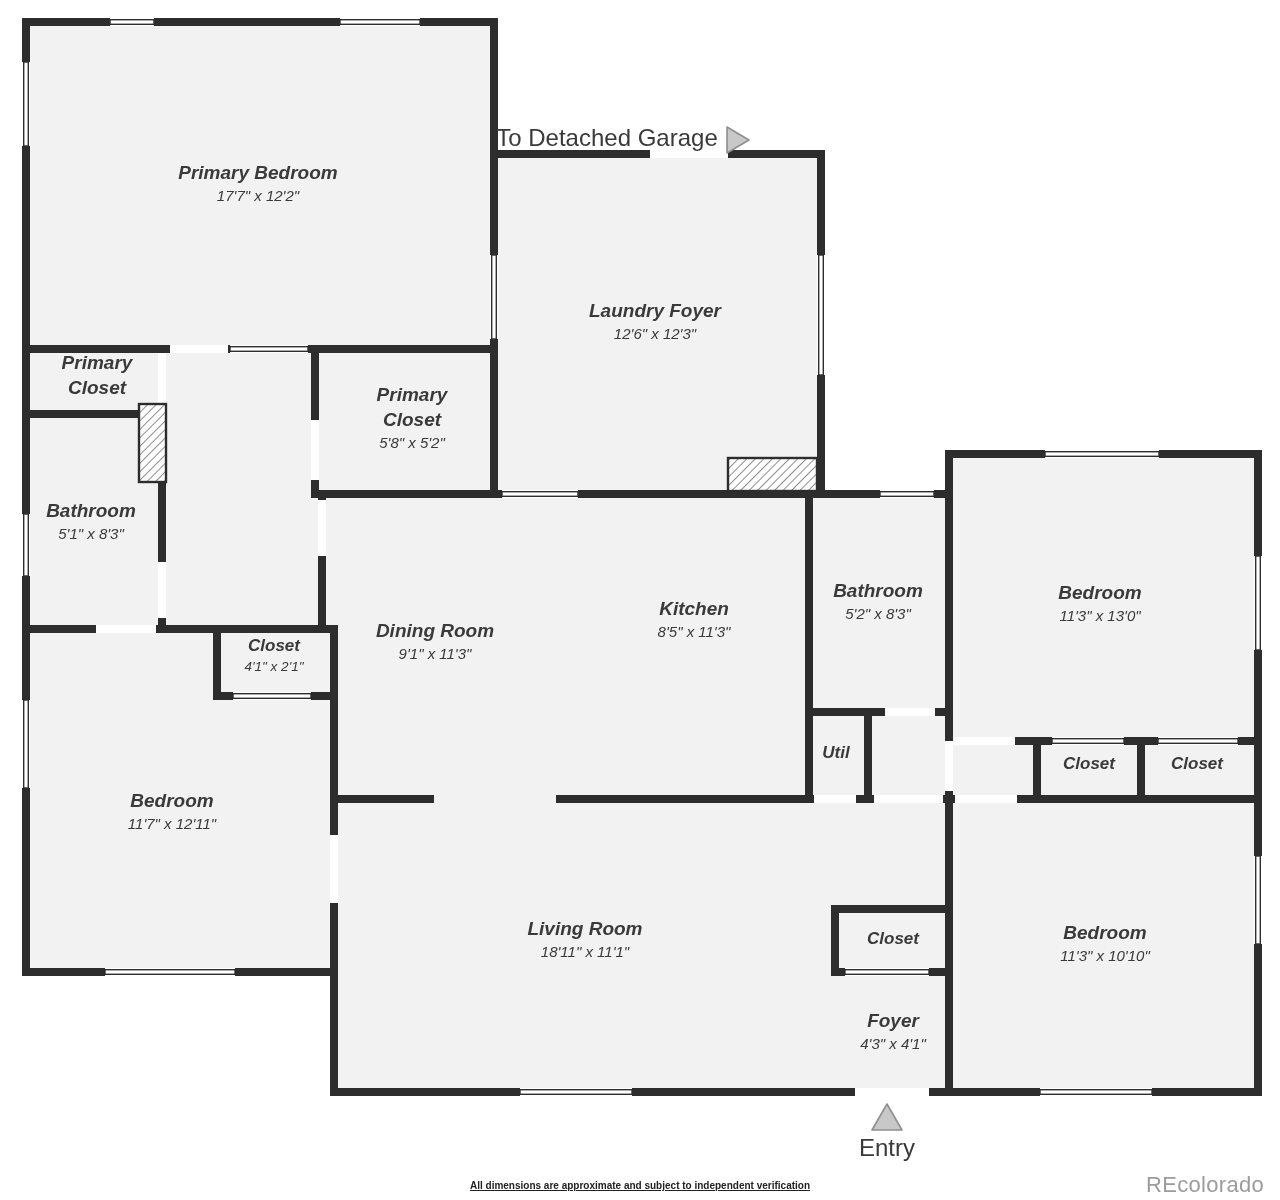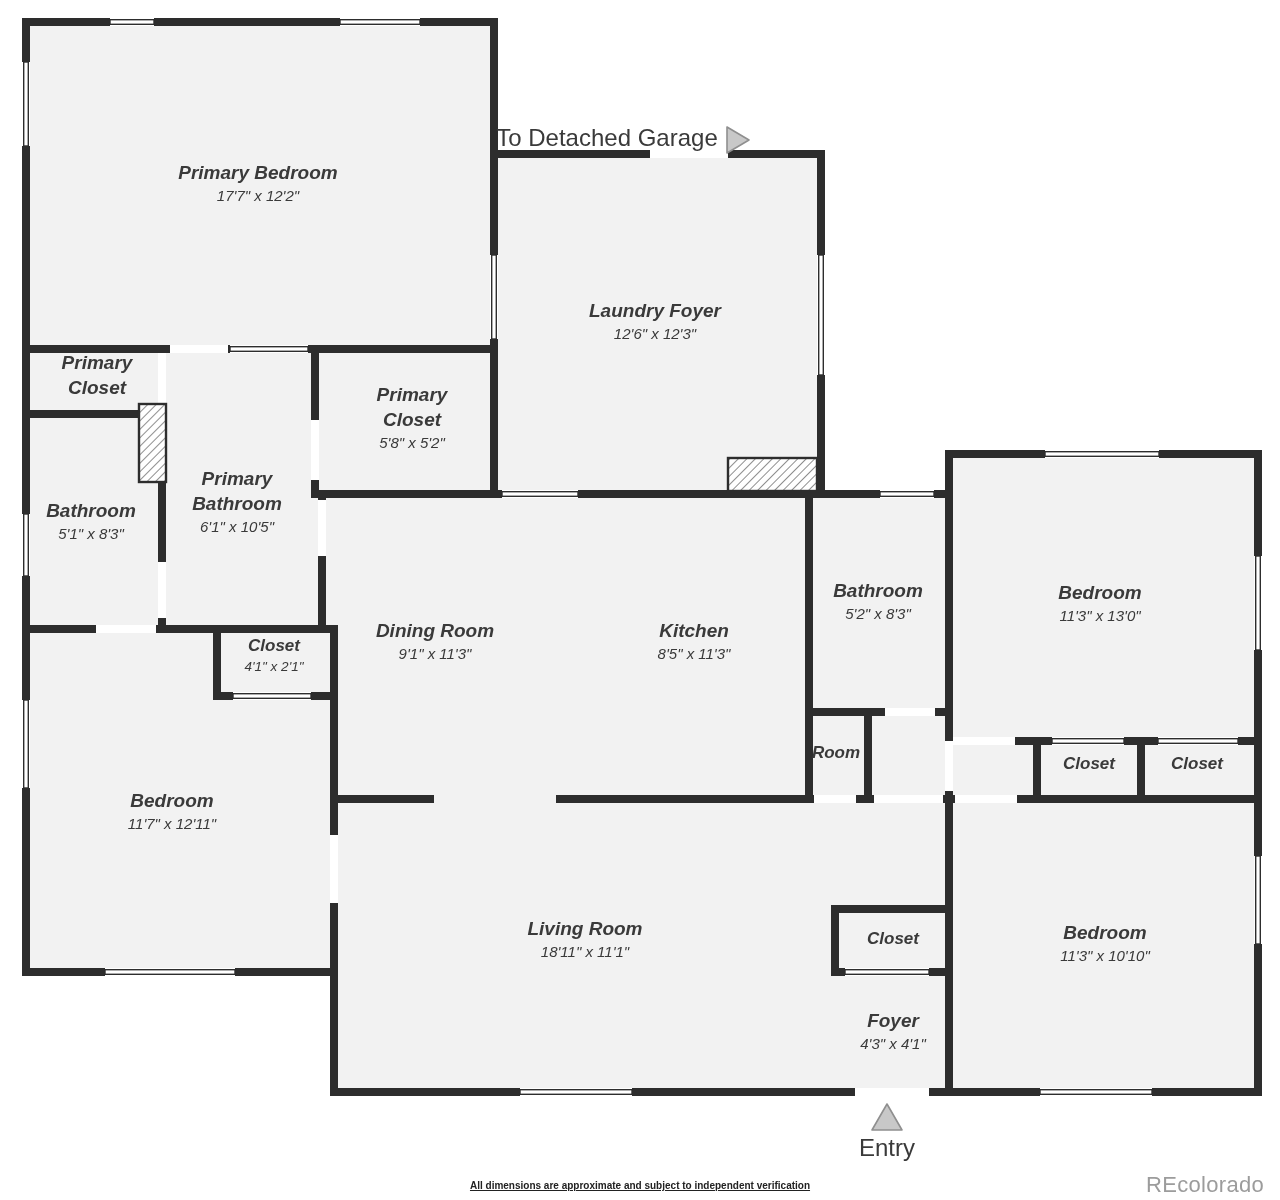--- a/index.html
+++ b/index.html
@@ -165,54 +165,50 @@
     <div class="dims">12'6" x 12'3"</div>
   </div>
   <div class="room-label" style="left:97px; top:350px; width:92px;">
     <div class="name">Primary Closet</div>
 
   </div>
   <div class="room-label" style="left:91px; top:498px;">
     <div class="name">Bathroom</div>
     <div class="dims">5'1" x 8'3"</div>
   </div>
-  <div class="room-label" style="left:237px; top:466px; width:110px;">
-    <div class="name">Primary Bathroom</div>
-    <div class="dims">6'1" x 10'5"</div>
-  </div>
   <div class="room-label" style="left:412px; top:382px; width:92px;">
     <div class="name">Primary Closet</div>
     <div class="dims">5'8" x 5'2"</div>
   </div>
   <div class="room-label" style="left:435px; top:618px;">
     <div class="name">Dining Room</div>
     <div class="dims">9'1" x 11'3"</div>
   </div>
-  <div class="room-label" style="left:694px; top:618px;">
+  <div class="room-label" style="left:694px; top:596px;">
     <div class="name">Kitchen</div>
     <div class="dims">8'5" x 11'3"</div>
   </div>
   <div class="room-label" style="left:878px; top:578px;">
     <div class="name">Bathroom</div>
     <div class="dims">5'2" x 8'3"</div>
   </div>
   <div class="room-label" style="left:1100px; top:580px;">
     <div class="name">Bedroom</div>
     <div class="dims">11'3" x 13'0"</div>
   </div>
   <div class="room-label sm" style="left:274px; top:635px;">
     <div class="name">Closet</div>
     <div class="dims">4'1" x 2'1"</div>
   </div>
   <div class="room-label" style="left:172px; top:788px;">
     <div class="name">Bedroom</div>
     <div class="dims">11'7" x 12'11"</div>
   </div>
   <div class="room-label sm" style="left:836px; top:742px;">
-    <div class="name">Room</div>
+    <div class="name">Util</div>
 
   </div>
   <div class="room-label sm" style="left:1089px; top:753px;">
     <div class="name">Closet</div>
 
   </div>
   <div class="room-label sm" style="left:1197px; top:753px;">
     <div class="name">Closet</div>
 
   </div>

